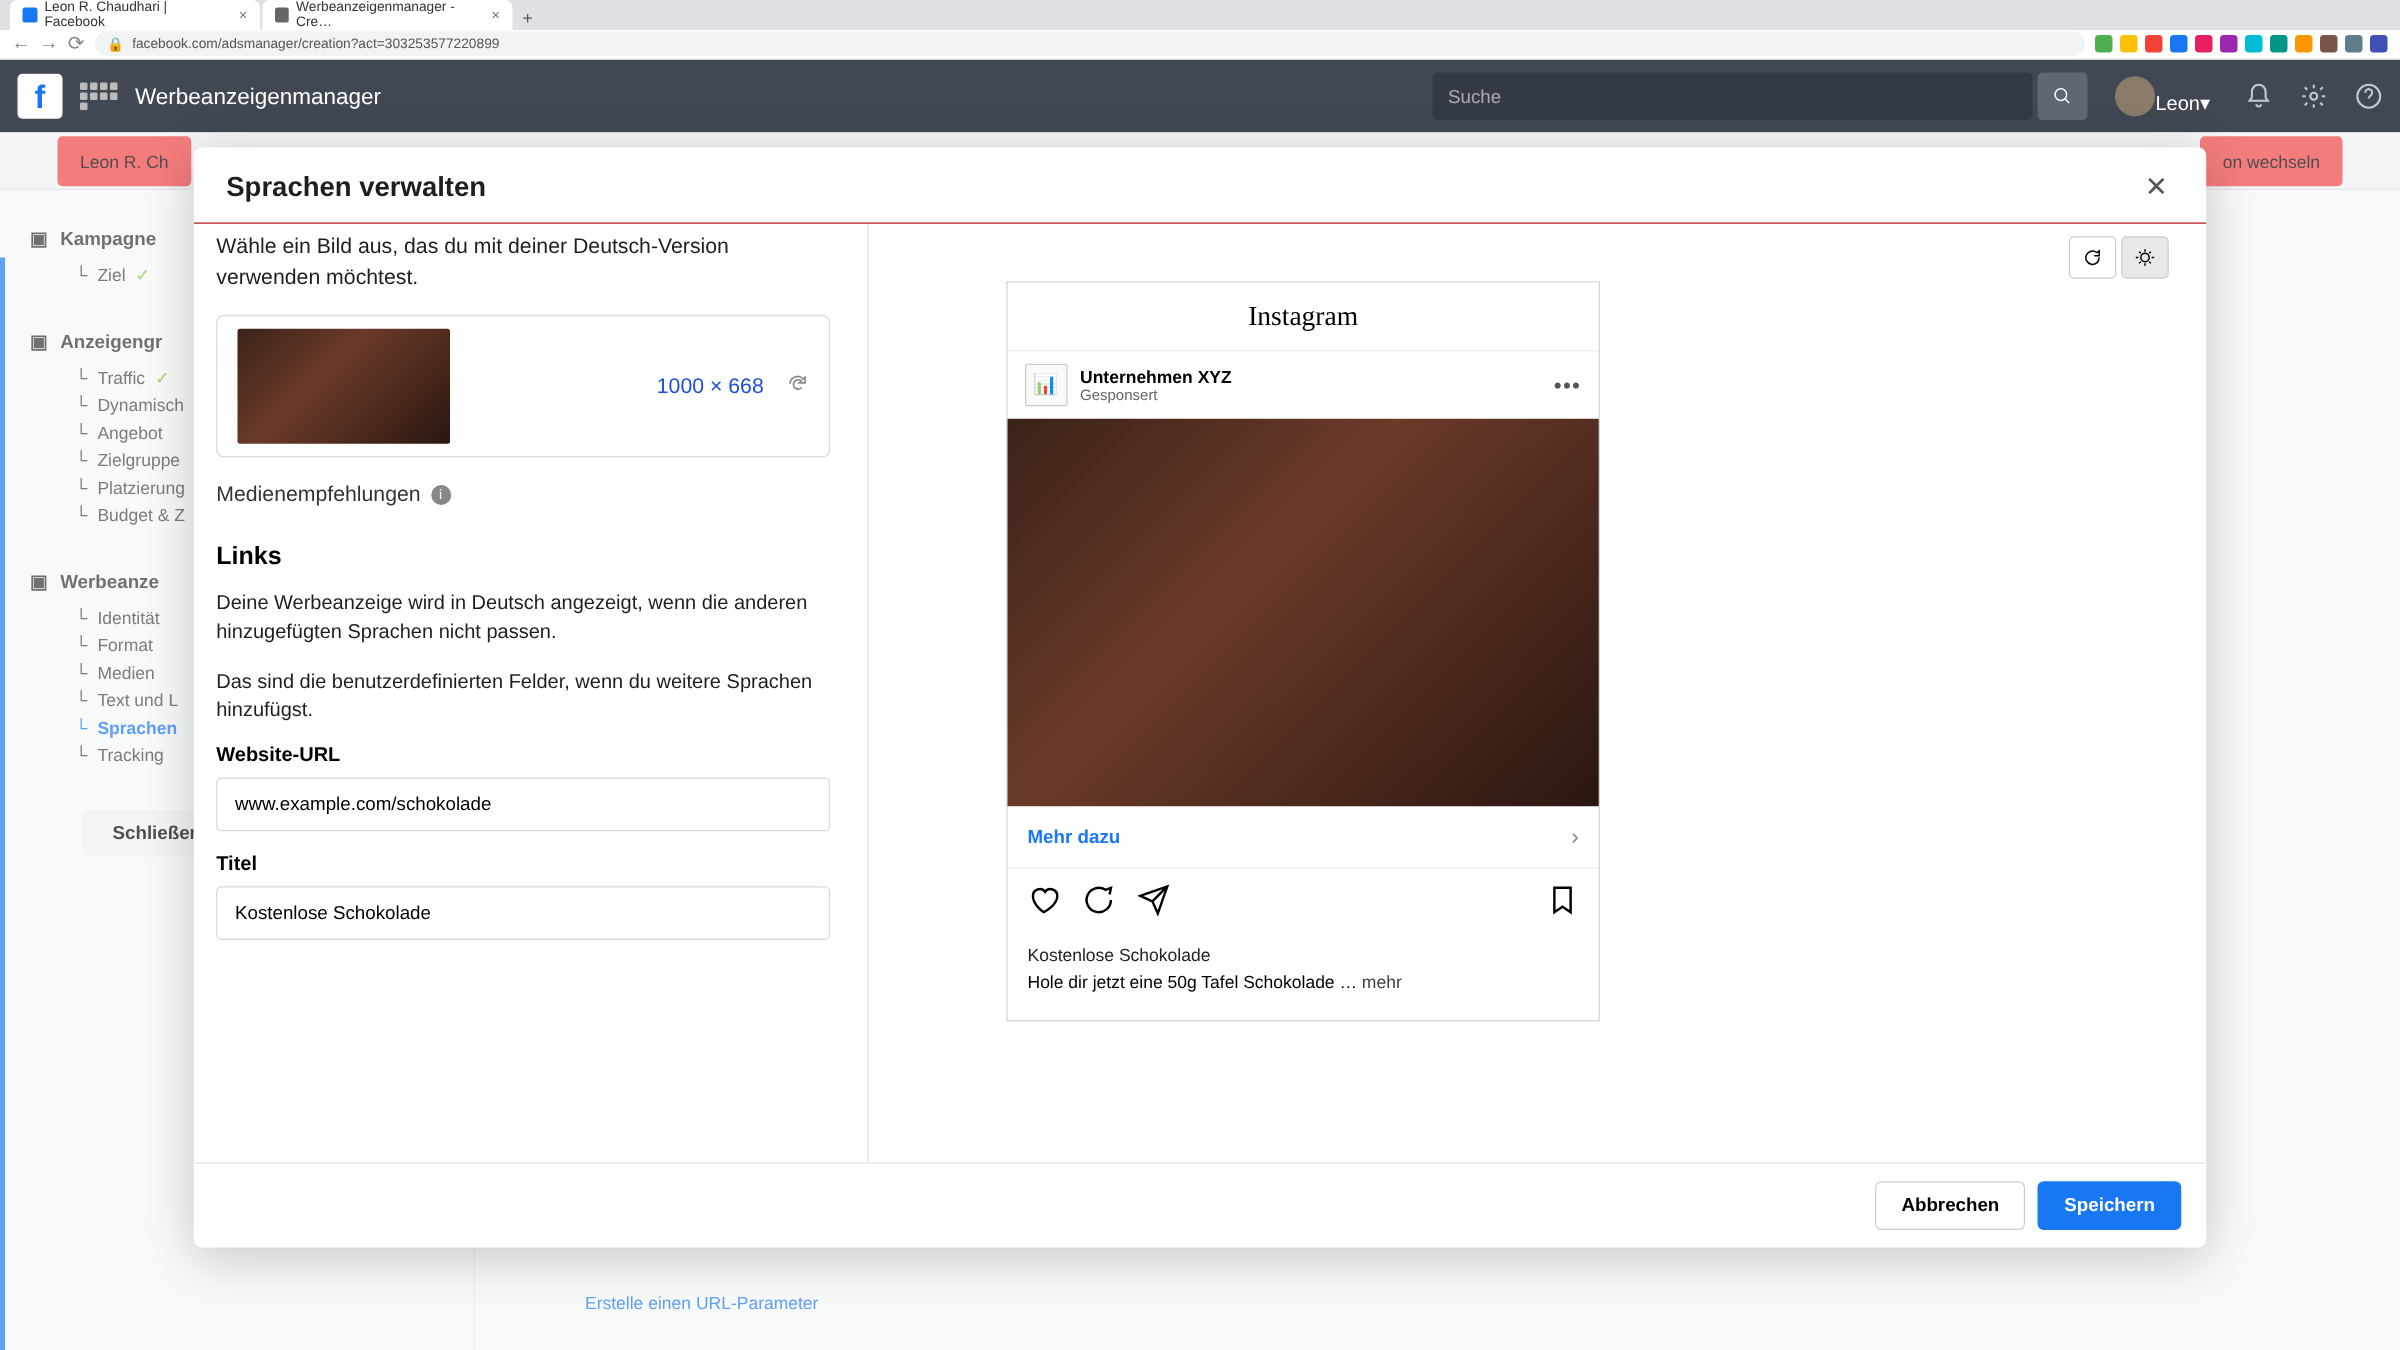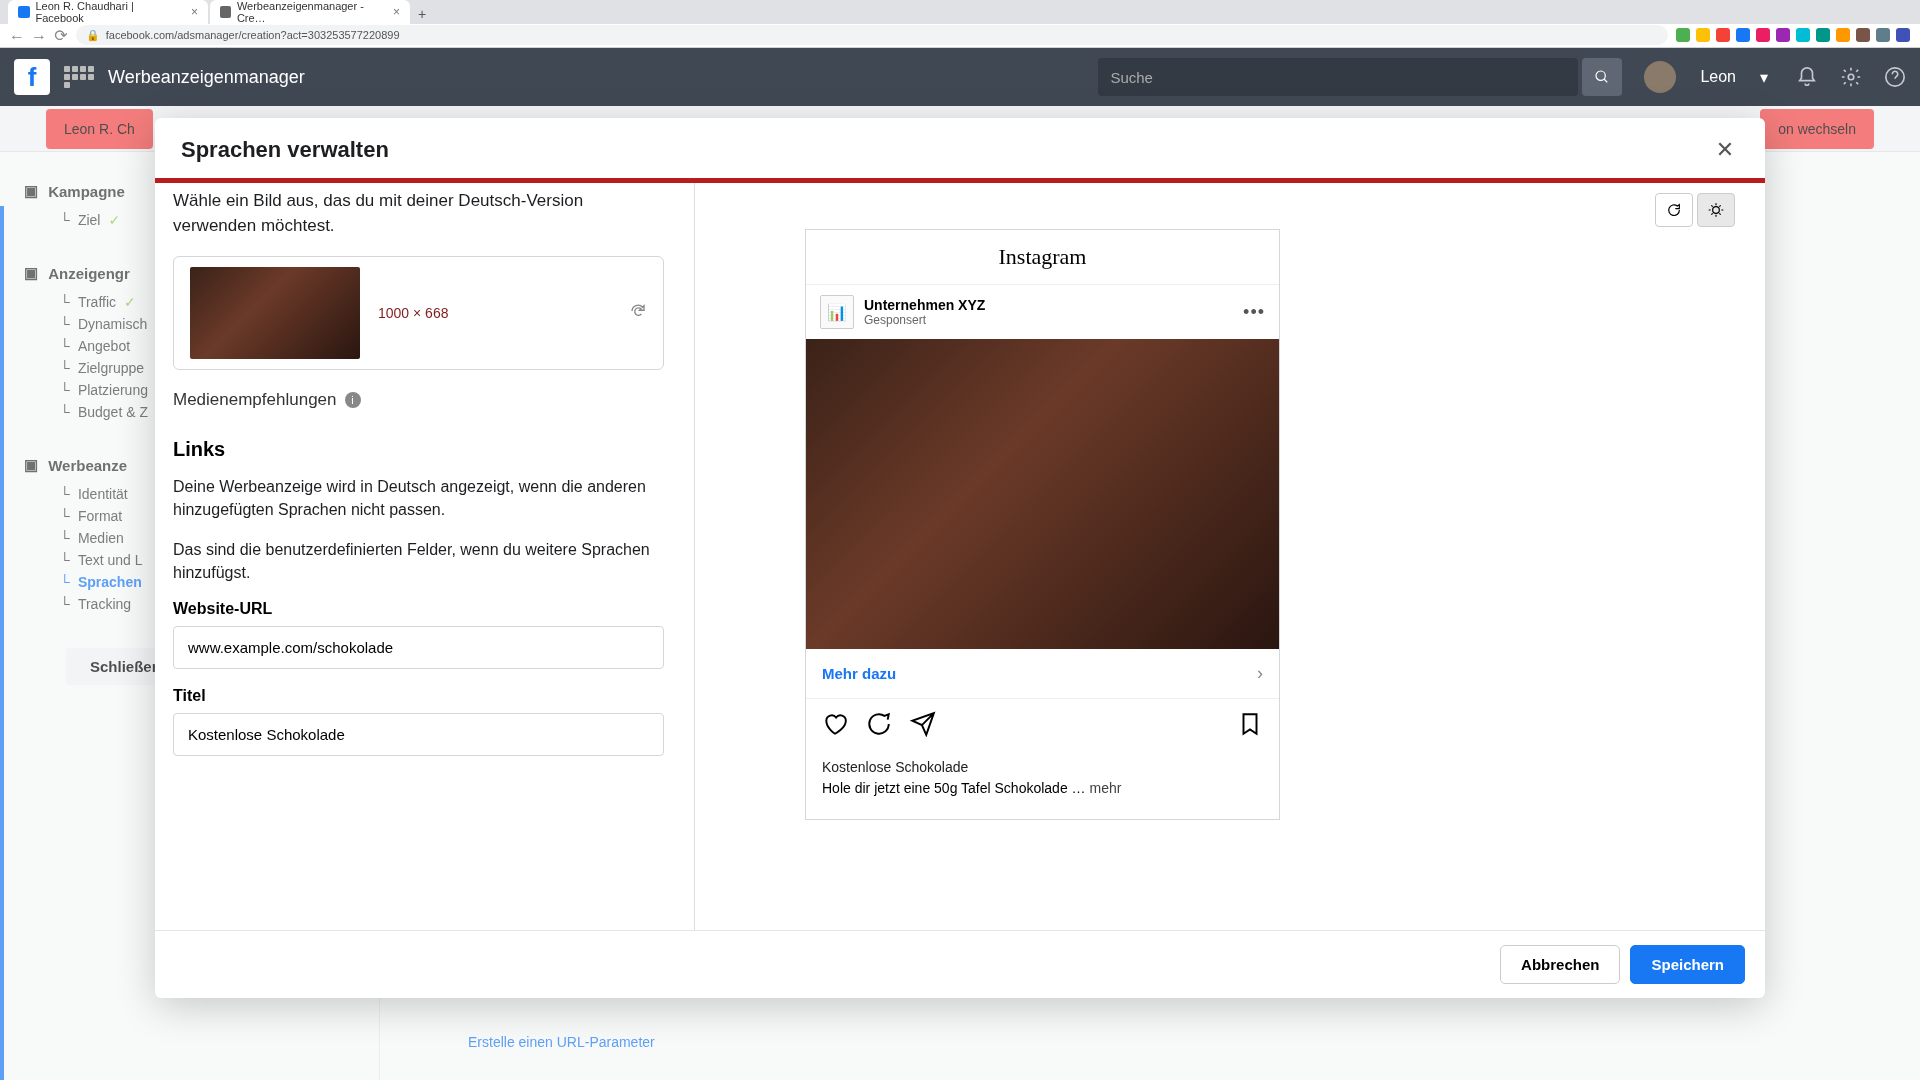--- a/index.html
+++ b/index.html
@@ -19,57 +19,57 @@
 .ext-icons span { width: 14px; height: 14px; border-radius: 3px; display:inline-block; }
 
 
 .topnav { height: 58px; background: #404853; display: flex; align-items: center; padding: 0 14px; color: #fff; }
 .fb-logo { width: 36px; height: 36px; background: #fff; border-radius: 4px; display: flex; align-items: center; justify-content: center; color: #1877f2; font-size: 26px; font-weight: bold; margin-right: 14px; }
 .app-grid { width: 30px; height: 30px; display: flex; flex-wrap: wrap; gap: 2px; align-content: center; margin-right: 14px; }
 .app-grid span { width:6px; height:6px; background:#bbb; border-radius:1px; }
 .app-title { font-size: 18px; font-weight: 400; }
 .search-box { margin-left: auto; width: 480px; height: 38px; background: #333a44; border-radius: 4px; display: flex; align-items: center; padding: 0 12px; color: #aaa; font-size: 15px; }
 .search-btn { width: 40px; height: 38px; background: #5e6773; border-radius: 4px; margin-left: 4px; display:flex; align-items:center; justify-content:center; }
-.user-pill { display: flex; align-items: center; gap: 24px; margin-left: 22px; }
+.user-pill { display: flex; align-items: flex-end; gap: 0; margin-left: 22px; }
 .avatar { width: 32px; height: 32px; border-radius: 50%; background: #8a7a6a; }
 .topnav-icons { display: flex; gap: 22px; margin-left: 28px; }
 .topnav-icons .ic { width: 22px; height: 22px; color:#c6c9cf; }
 
 
 .page-bg { position: absolute; top: 106px; left: 0; right: 0; bottom: 0; background: #f5f6f7; }
 .gray-bar { height: 46px; background: #f0f1f3; border-bottom: 1px solid #ddd; display:flex; align-items:center; padding:0 46px; justify-content:space-between; }
 .gray-bar .chip { background:#ef4444; border:6px solid #ef4444; border-radius:4px; padding:6px 12px; font-size:14px; }
 .left-rail { position:absolute; left:0; top:46px; bottom:0; width:380px; padding:24px 0 0 16px; border-right:1px solid #e5e5e5; }
 .left-rail .blue-bar { position:absolute; left:0; top:54px; width:4px; height:900px; background:#1877f2; }
 .rail-item { display:flex; align-items:center; gap:10px; padding:6px 8px; font-size:15px; color:#333; }
 .rail-item.bold { font-weight:600; }
 .rail-sub { padding-left:44px; font-size:14px; color:#444; margin:6px 0; display:flex; align-items:center; gap:8px; }
 .rail-sub .tick { color:#8bc34a; }
 .rail-close-btn { margin-top:30px; margin-left:50px; background:#eef0f2; border:none; padding:10px 24px; font-size:15px; border-radius:4px; font-weight:600; }
 .url-link { position:absolute; left:440px; bottom:30px; color:#1877f2; font-size:14px;margin-left:28px; }
 
 
 .modal-backdrop { position: absolute; inset: 0; top:106px; background: rgba(255,255,255,0.3); }
 .modal { position: absolute; left: 155px; top: 118px; width: 1610px; height: 880px; background: #fff; border-radius: 6px; box-shadow: 0 8px 40px rgba(0,0,0,0.2); display: flex; flex-direction: column; overflow: hidden; }
-.modal-header { padding: 18px 26px 14px; display: flex; align-items: center; border-bottom:5px solid #b91c1c; }
+.modal-header { padding: 18px 26px 14px; display: flex; align-items: center; border-bottom:1px solid #b91c1c; }
 .modal-title { font-size: 22px; font-weight: 700; color: #1c1e21; }
 .modal-close { margin-left: auto; width: 28px; height: 28px; display:flex; align-items:center; justify-content:center; font-size:22px; color:#555; cursor:pointer; }
 .modal-body { flex: 1; display: flex; overflow: hidden; }
 .lang-sidebar { width: 250px; padding: 18px 10px 0 18px; }
 .lang-label { font-size: 12px; color: #8a8d91; letter-spacing: 0.5px; margin-bottom: 12px; text-transform: uppercase; }
 .lang-item { font-size: 17px; padding: 6px 4px; }
 .lang-item.selected { color: #1877f2; font-weight: 500; }
 .lang-divider { border-top:1px solid #e5e5e5; margin:14px 0; }
 .add-lang-btn { background:#eef0f2; border-radius:4px; padding:12px 10px; font-size:15px; color:#333; white-space:nowrap; overflow:hidden; text-overflow:ellipsis; width:170px; }
 
 .center-col { width: 540px; padding: 6px 30px 0 18px; border-right:1px solid #ddd; overflow-y:auto; }
 .instr { font-size: 17px; color: #1c1e21; line-height:1.45; margin-bottom:18px; }
 .image-card { border:1px solid #d3d6db; border-radius:6px; padding:10px 16px; display:flex; align-items:center; gap:18px; margin-bottom:20px; }
 .thumb { width:170px; height:92px; background:linear-gradient(135deg,#3b2218,#6b3a28 40%,#2a1610); border-radius:2px; }
-.dims { font-size:14px; color:#7f1d1d; flex:1; }
+.dims { font-size:17px; color:#1d4ed8; flex:1;text-align:right; }
 .refresh-ic { color:#888; }
 .media-rec { font-size:17px; color:#333; display:flex; align-items:center; gap:8px; margin-bottom:28px; }
 .info-ic { width:16px; height:16px; border-radius:50%; background:#888; color:#fff; font-size:11px; display:flex; align-items:center; justify-content:center; }
 .section-h { font-size:20px; font-weight:700; margin-bottom:14px; }
 .para { font-size:16px; color:#1c1e21; line-height:1.45; margin-bottom:16px; }
 .field-label { font-size:16px; font-weight:600; margin-bottom:8px; }
 .text-input { width:100%; border:1px solid #d3d6db; border-radius:4px; padding:12px 14px; font-size:15px; margin-bottom:18px; }
 
 .preview-col { flex:1; padding:12px 30px 0 110px; position:relative; }
 .preview-tools { position:absolute; right:30px; top:10px; display:flex; gap:4px; }

